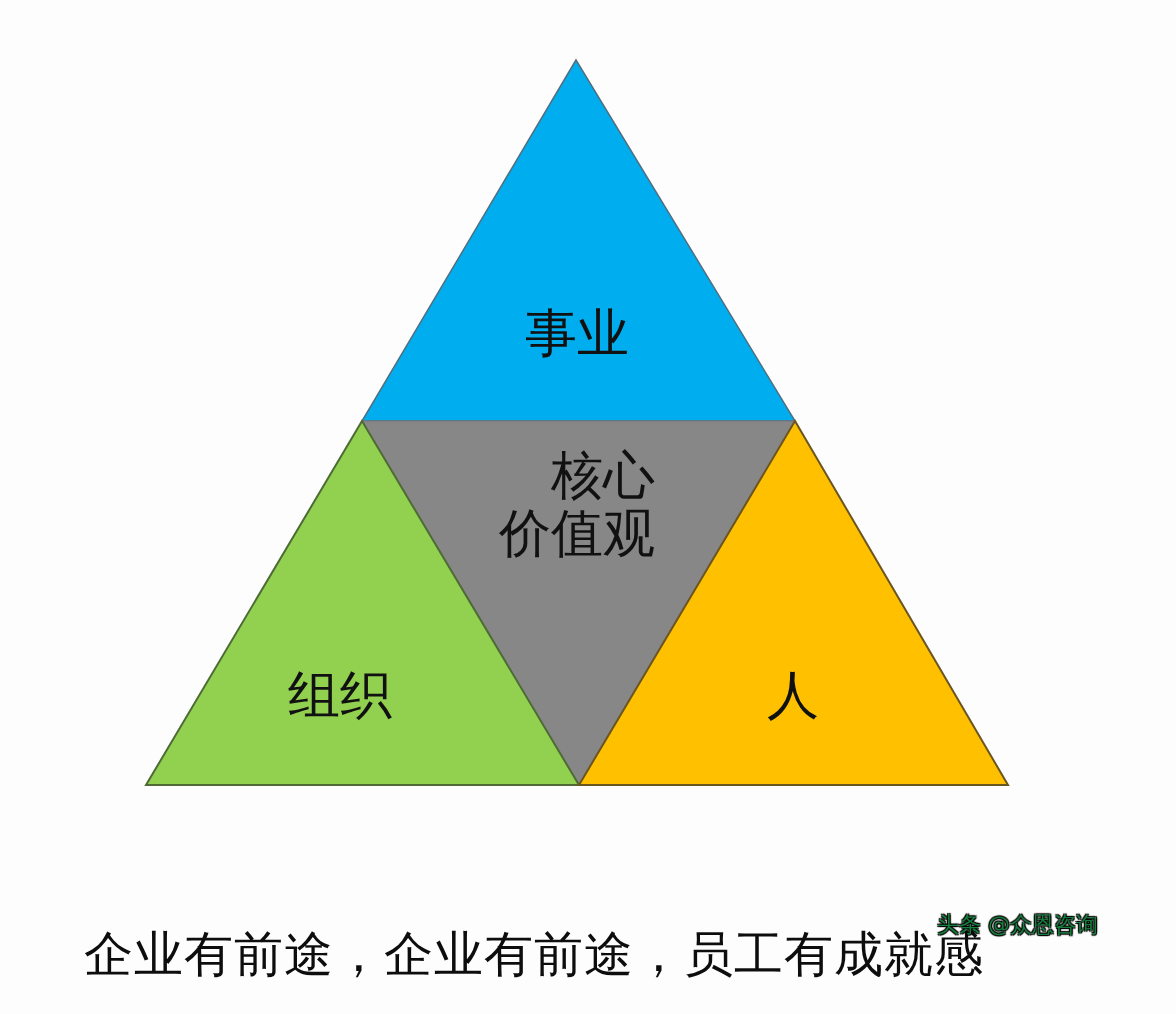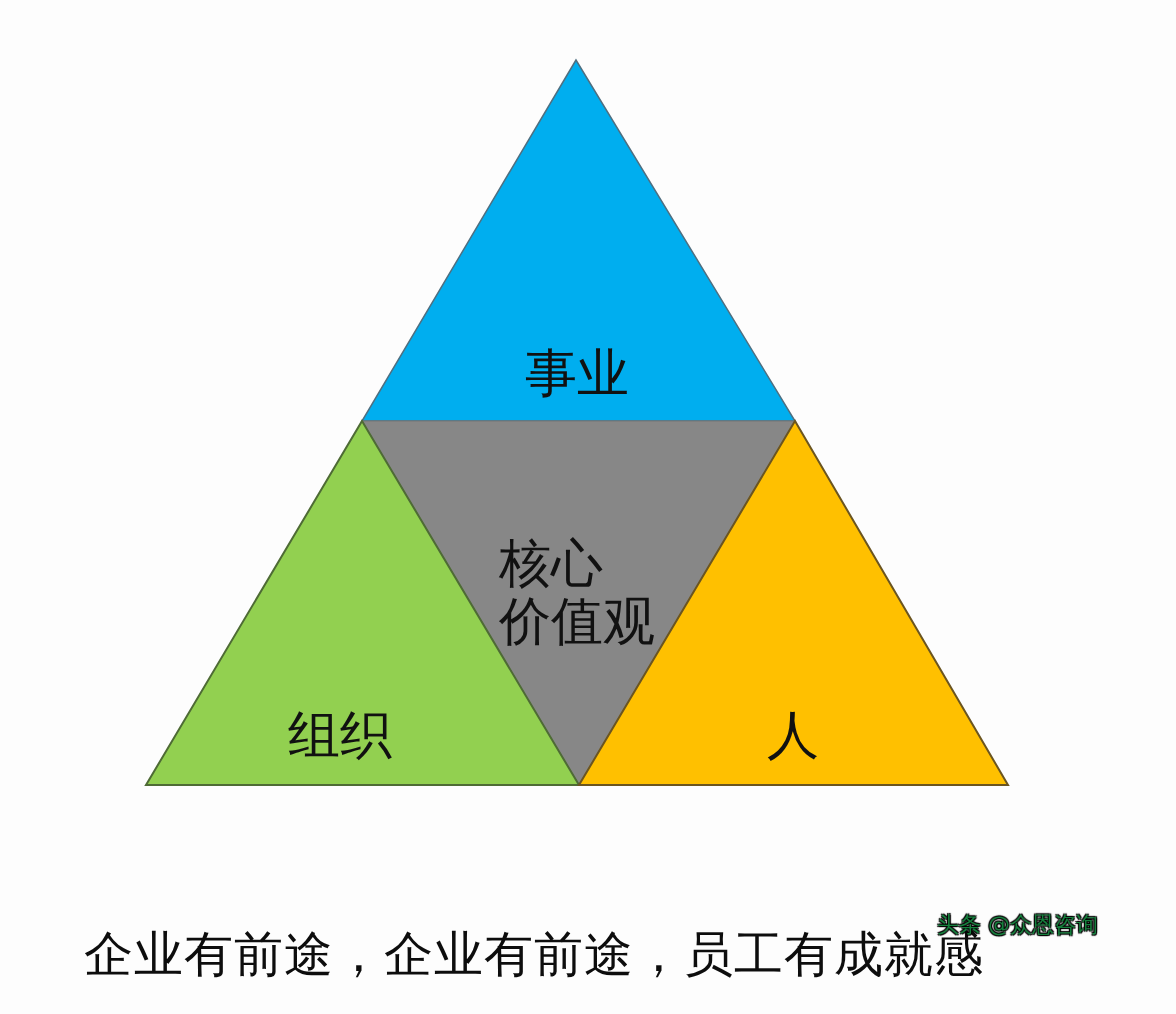--- a/index.html
+++ b/index.html
@@ -6,26 +6,25 @@
   body {
     width: 1176px; height: 1014px; overflow: hidden;
     background: #fdfdfd;
     font-family: "DejaVu Sans", "Liberation Sans", sans-serif;
     position: relative;
   }
   #diagram { position: absolute; left: 0; top: 0; }
   .label {
     position: absolute;
     color: #111;
-    text-align: left;
+    text-align: right;
     white-space: pre-line;
     line-height: 1.12;
     font-size: 52px;
     transform: translate(-50%, -50%);
-    margin-top: 40px;
   }
   .caption {
     position: absolute;
     left: 84px; top: 922px;
     font-size: 49px; color: #0d0d0d;
     letter-spacing: 1px;
     white-space: nowrap;
   }
   .watermark {
     position: absolute;
@@ -39,19 +38,19 @@
 <body>
 
 <svg id="diagram" width="1176" height="1014" viewBox="0 0 1176 1014">
   <polygon fill="#00AEEF" stroke="#4f6f80" stroke-width="1.5" points="576,60 362,421 795,421"></polygon>
   <polygon fill="#878787" stroke="#777" stroke-width="1" points="362,421 795,421 579,785"></polygon>
   <polygon fill="#92D050" stroke="#4e6b35" stroke-width="2" points="362,421 579,785 146,785"></polygon>
   <polygon fill="#FFC000" stroke="#6b5520" stroke-width="2" points="795,421 1008,785 579,785"></polygon>
 </svg>
 
 <div class="label" style="left:577px; top:333px;">事业</div>
-<div class="label" style="left:577px; top:552px;">核心
+<div class="label" style="left:577px; top:504px;">核心
 价值观</div>
 <div class="label" style="left:340px; top:695px;">组织</div>
 <div class="label" style="left:793px; top:695px;">人</div>
 
 <div class="caption">企业有前途，企业有前途，员工有成就感</div>
 <div class="watermark">头条 @众恩咨询</div>
 
 </body></html>

